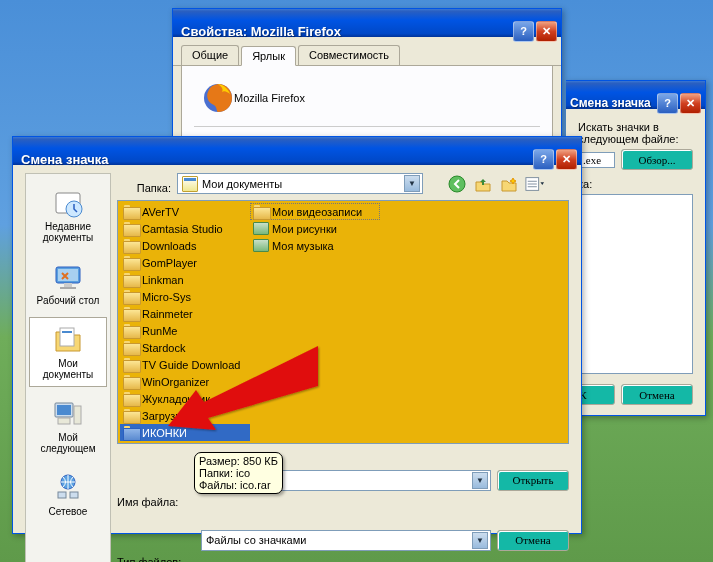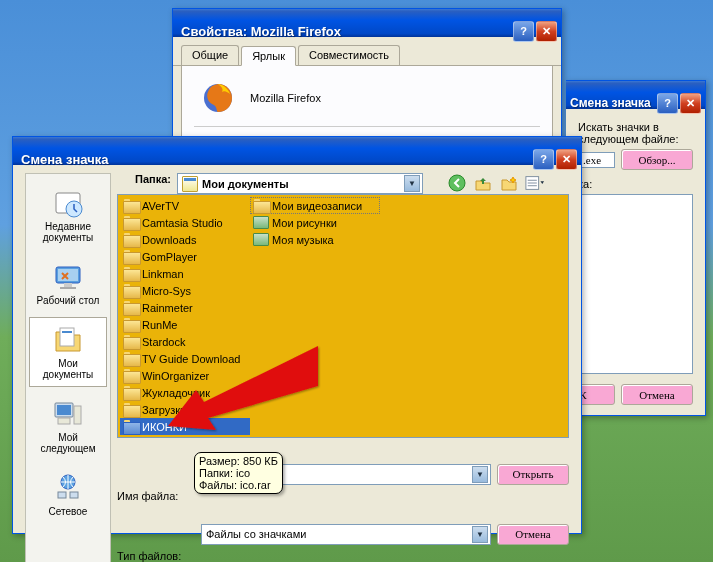--- a/index.html
+++ b/index.html
@@ -40,50 +40,50 @@
     font-size: 11px;
     color: white;
     cursor: pointer;
   }
   .help-btn { background: linear-gradient(to bottom, #7ba7e8, #2a5fc0); }
   .close-btn { background: linear-gradient(to bottom, #f0a080, #d04020, #b02000); }
   .tab-row { display:flex; padding: 8px 8px 0 8px; border-bottom:1px solid #aca899; background:#ece9d8;}
   .tab { padding: 3px 10px; border:1px solid #aca899; border-bottom:none; background:#ece9d8; margin-right:2px; border-radius:3px 3px 0 0; position:relative; cursor:pointer;}
   .tab.active { background:#fcfcfe; top:1px; z-index:2; border-bottom:1px solid #fcfcfe;}
   .props-body { padding:12px; background:#fcfcfe; margin:0 8px 8px 8px; border:1px solid #aca899; border-top:none;}
-  .ff-row { display:flex; align-items:center; gap:16px; padding:4px 8px 12px 8px; border-bottom:1px solid #ccc;}
+  .ff-row { display:flex; align-items:center; padding:4px 8px 12px 8px; border-bottom:1px solid #ccc;}
   .ff-icon { width:32px; height:32px; }
   .dlg-body { padding:12px; }
   .field-label { margin-bottom:4px; display:block;}
   .text-input {
     width:100%; border:1px solid #7f9db9; padding:2px 4px; height:16px;
     font-family:Tahoma; font-size:11px; background:white;
   }
   .btn {
     min-width:72px; height:21px; padding:0 8px;
-    background:#f9a8d4; border:1px solid #aca899;
+    background:#14b8a6; border:1px solid #aca899;
     border-radius:3px; cursor:pointer;
     font-family:Tahoma; font-size:11px;
     box-shadow: inset 1px 1px 0 #fff;
   }
   .row { display:flex; align-items:center; gap:6px; }
   .icon-list-box {
     border:1px solid #7f9db9; background:white; height:180px; overflow:auto;
   }
   
   .open-body { padding:8px 12px 12px 12px; display:flex; gap:6px; }
   .places {
     width:86px; background:#f3f3ee; border:1px solid #c0c0b4;
     display:flex; flex-direction:column; align-items:center; padding:6px 0; gap:4px;
   }
   .place { width:78px; text-align:center; padding:6px 2px; border:1px solid transparent; cursor:pointer; font-size:10px;}
   .place.sel { border:1px solid #aca899; background:#fff; box-shadow:inset 0 0 0 1px #fff;}
   .place-icon { width:32px; height:32px; margin:0 auto 2px auto; display:block;}
   .main-area { flex:1; display:flex; flex-direction:column; }
-  .toolbar { display:flex; align-items:flex-start; gap:6px; margin-bottom:0;font-weight:bold;}
+  .toolbar { display:flex; align-items:flex-end; gap:6px; margin-bottom:6px;}
   .toolbar .lbl { width:54px; text-align:right; }
   .combo {
     flex:1; height:21px; border:1px solid #7f9db9; background:white;
     display:flex; align-items:center; padding:0 2px 0 4px; gap:4px;
   }
   .combo .arrow {
     width:16px; height:17px; background:linear-gradient(#cde,#9bd);
     border:1px solid #7f9db9; display:flex; align-items:center; justify-content:center;
     margin-left:auto; font-size:8px; color:#234;
   }

